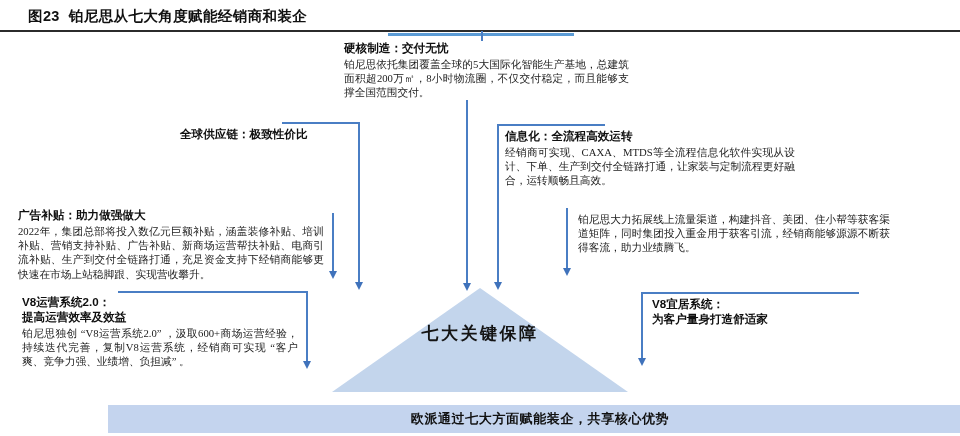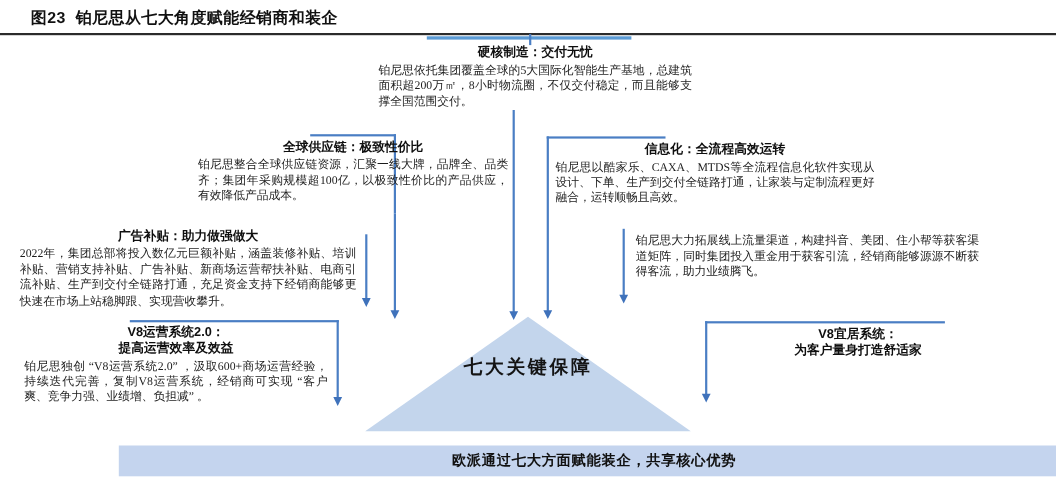--- a/index.html
+++ b/index.html
@@ -33,21 +33,21 @@
     border-left:4.2px solid transparent;
     border-right:4.2px solid transparent;
     border-top:8px solid #3f72bb;
   }
 
   
   .blk{position:absolute;}
   .blk .hd{
     font-family:"Liberation Sans","DejaVu Sans",sans-serif;
     font-weight:bold;font-size:11.6px;color:#0f0f0f;
-    text-align:center;line-height:15px;white-space:nowrap;
+    text-align:left;line-height:15px;white-space:nowrap;
   }
   .blk .hd.two{white-space:normal;}
   .blk .bd{
     font-size:10.7px;line-height:14.2px;color:#1c1c1c;
     text-align:justify;text-justify:inter-ideograph;
     margin-top:2px;
   }
 
   
   .tri{
@@ -89,28 +89,27 @@
 
   <div class="blk" style="left:344px;top:40px;width:285px;">
     <div class="hd">硬核制造：交付无忧</div>
     <div class="bd">铂尼思依托集团覆盖全球的5大国际化智能生产基地，总建筑面积超200万㎡，8小时物流圈，不仅交付稳定，而且能够支撑全国范围交付。</div>
   </div>
 
   <div class="ln lnh" style="left:282px;top:122px;width:78px;"></div>
   <div class="ln lnv" style="left:358px;top:122px;height:72px;"></div>
   <div class="blk" style="left:180px;top:126px;width:282px;">
     <div class="hd">全球供应链：极致性价比</div>
-    <div class="bd">铂尼思整合全球供应链资源，汇聚一线大牌，品牌全、品类齐；集团年采购规模超100亿，以极致性价比的产品供应，有效降低产品成本。</div>
   </div>
 
   <div class="ln lnh" style="left:497px;top:124px;width:108px;"></div>
   <div class="ln lnv" style="left:497px;top:124px;height:76px;"></div>
   <div class="blk" style="left:505px;top:128px;width:290px;">
     <div class="hd">信息化：全流程高效运转</div>
-    <div class="bd bd-ct">铂尼思以酷家乐、CAXA、MTDS等全流程信息化软件实现从设计、下单、生产到交付全链路打通，让家装与定制流程更好融合，运转顺畅且高效。</div>
+    <div class="bd bd-ct">经销商可实现、CAXA、MTDS等全流程信息化软件实现从设计、下单、生产到交付全链路打通，让家装与定制流程更好融合，运转顺畅且高效。</div>
   </div>
 
   <div class="ln lnv" style="left:358px;top:194px;height:90px;"></div>
   <div class="arrow-dn" style="left:355px;top:282px;"></div>
 
   <div class="ln lnv" style="left:466px;top:100px;height:185px;"></div>
   <div class="arrow-dn" style="left:463px;top:283px;"></div>
 
   <div class="ln lnv" style="left:497px;top:200px;height:84px;"></div>
   <div class="arrow-dn" style="left:494px;top:282px;"></div>

